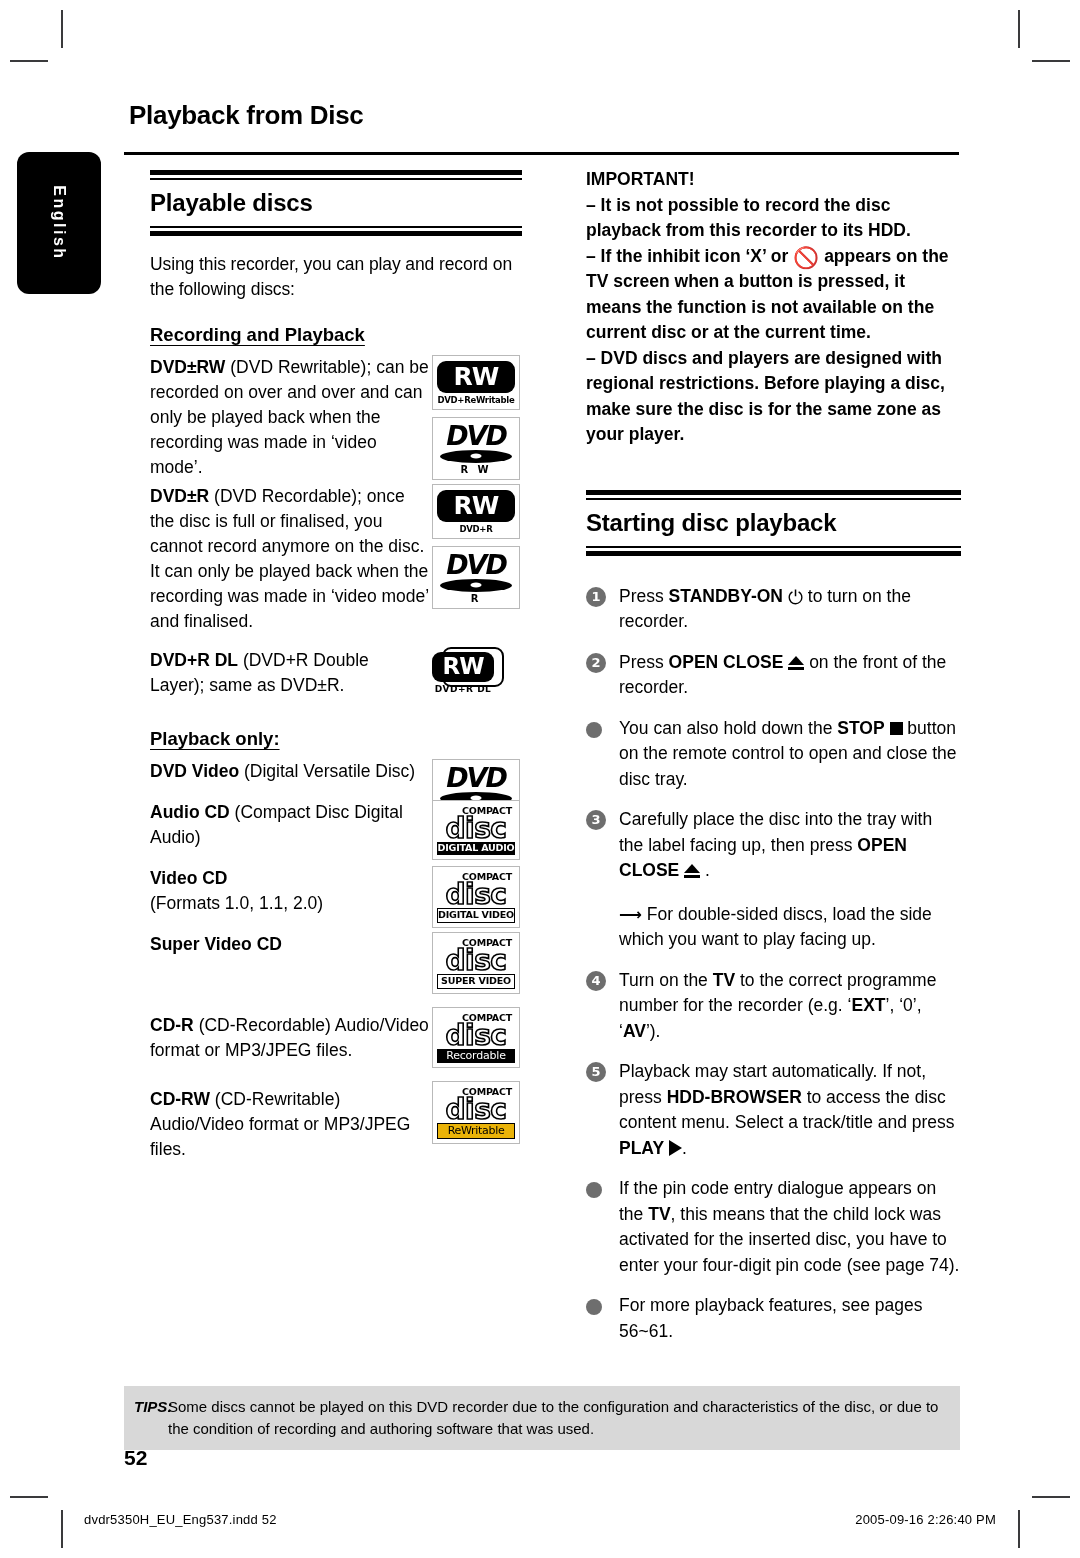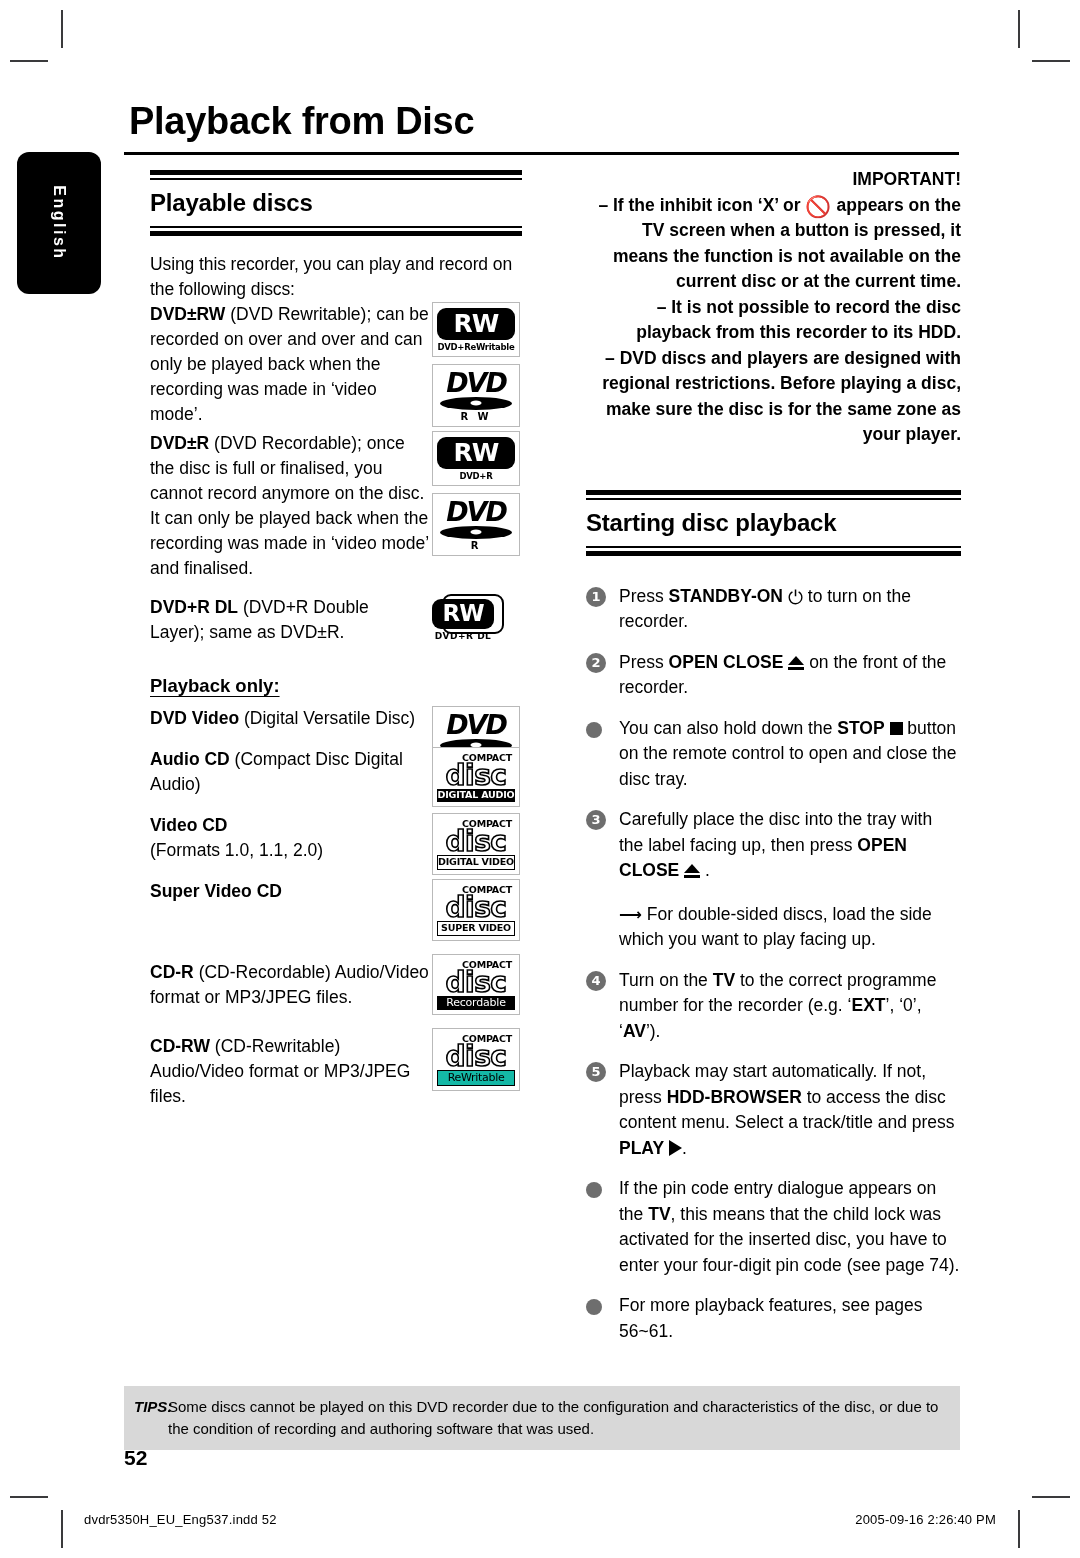--- a/index.html
+++ b/index.html
@@ -47,21 +47,21 @@
     font-weight: bold;
     letter-spacing: 2.5px;
     white-space: nowrap;
   }
 
   
   .page-title {
     position: absolute;
     left: 129px;
     top: 100px;
-    font-size: 38px;
+    font-size: 26px;
     font-weight: bold;
     letter-spacing: -0.3px;
   }
   .title-rule {
     position: absolute;
     left: 124px;
     top: 152px;
     width: 835px;
     height: 3px;
     background: #000000;
@@ -230,21 +230,21 @@
     font-weight: bold;
     letter-spacing: -0.2px;
     background: #000;
     color: #fff;
     margin-top: 1px;
     padding: 1px 0;
     font-family: "DejaVu Sans", sans-serif;
     line-height: 1.1;
   }
   .cd-band.outline {
-    background: #14b8a6;
+    background: #eab308;
     color: #000;
     border: 1.5px solid #000;
     font-size: 11px;
     letter-spacing: -0.3px;
     font-weight: normal;
   }
   .cd-band.outline-b {
     background: #fff;
     color: #000;
     border: 1.5px solid #000;
@@ -326,21 +326,20 @@
     display: inline-block;
     font-size: 16px;
     font-weight: bold;
     font-family: "DejaVu Sans", sans-serif;
   }
 
   .important {
     font-size: 17.5px;
     line-height: 25.5px;
     font-weight: bold;
-    text-align: right;
   }
 
   
   .tips-box {
     position: absolute;
     left: 124px;
     top: 1386px;
     width: 836px;
     background: #d8d8d8;
     padding: 10px 0 10px 0;
@@ -410,20 +409,21 @@
     <div class="rule-gap"></div>
     <div class="rule-thin"></div>
     <div class="sec-title">Playable discs</div>
     <div class="rule-thin"></div>
     <div class="rule-gap"></div>
     <div class="rule-thick"></div>
   </div>
 
   <div class="body-text" style="margin-top:14px;">Using this recorder, you can play and record on the following discs:</div>
 
+  <div class="sub-head">Recording and Playback</div>
 
   <div class="disc-row">
     <div class="logo-col">
       <div class="logo-box">
         <div class="rw-mark">RW</div>
         <div class="logo-cap">DVD+ReWritable</div>
       </div>
       <div class="logo-box">
         <div class="dvd-mark">DVD</div>
         <div class="dvd-ellipse"></div>
@@ -552,22 +552,22 @@
       <span>(CD-Rewritable) Audio/Video format or MP3/JPEG files.</span>
     </div>
   </div>
 
 </div>
 
 <div class="col-right">
 
   <div class="important">
     <div>IMPORTANT!</div>
+    <div>– It is not possible to record the disc playback from this recorder to its HDD.</div>
     <div>– If the inhibit icon ‘X’ or <span class="glyph-inhibit">🚫</span> appears on the TV screen when a button is pressed, it means the function is not available on the current disc or at the current time.</div>
-    <div>– It is not possible to record the disc playback from this recorder to its HDD.</div>
     <div>– DVD discs and players are designed with regional restrictions.  Before playing a disc, make sure the disc is for the same zone as your player.</div>
   </div>
 
   <div class="sec-head" style="margin-top:42px;">
     <div class="rule-thick"></div>
     <div class="rule-gap"></div>
     <div class="rule-thin"></div>
     <div class="sec-title">Starting disc playback</div>
     <div class="rule-thin"></div>
     <div class="rule-gap"></div>

